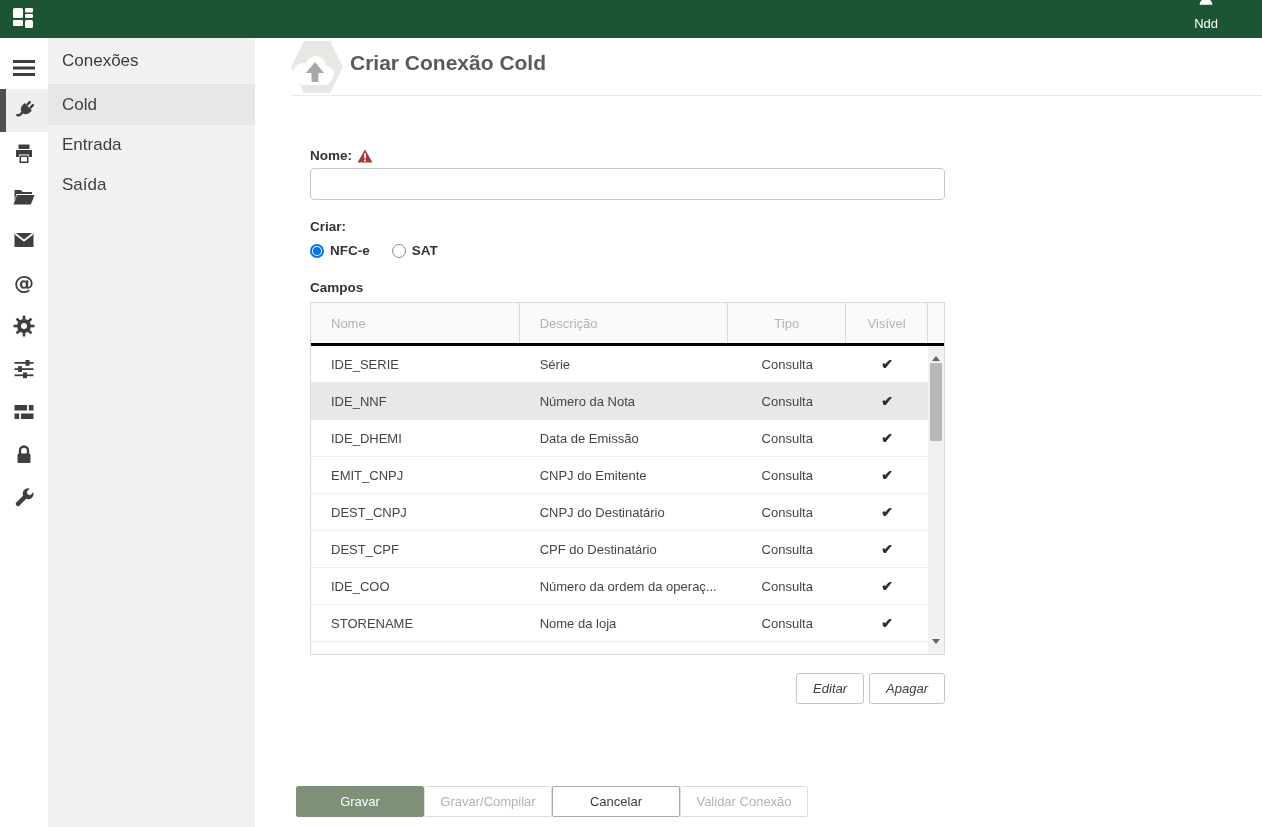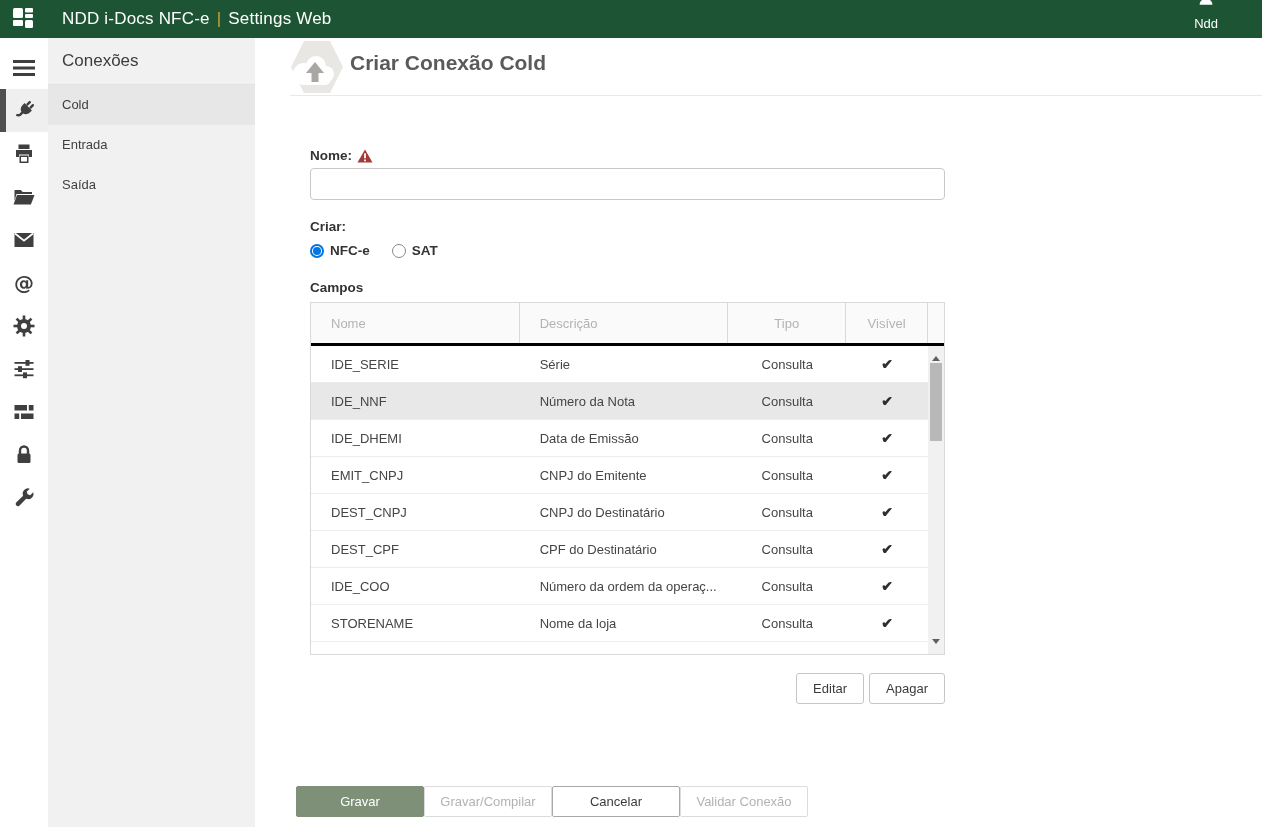--- a/index.html
+++ b/index.html
@@ -21,21 +21,21 @@
   .rail { width:48px; background:#fff; padding-top:8px; box-sizing:border-box; }
   .rail-item { height:43px; display:flex; align-items:center; justify-content:center; cursor:pointer; }
   .rail-item.selected { background:#efefef; box-shadow:inset 6px 0 0 #4f4f4f; }
   .rail-item svg { display:block; }
   .at-glyph { font-size:20px; font-weight:bold; color:#3f3f3f; font-family:"DejaVu Sans",sans-serif; }
 
   
   .panel { width:207px; background:#f1f1f1; box-sizing:border-box; }
   .panel-header { height:46px; line-height:46px; padding-left:14px; font-size:17px; color:#3c3c3c;
                   border-bottom:1px solid #e2e2e2; }
-  .side-item { height:40px; line-height:40px; padding-left:14px; font-size:13px; color:#3f3f3f; cursor:pointer; }
+  .side-item { height:40px; line-height:40px; padding-left:14px; font-size:17px; color:#3f3f3f; cursor:pointer; }
   .side-item.selected { background:#e7e7e7; }
 
   
   .main { flex:1; position:relative; background:#fff; overflow:hidden;margin-left:35px; }
   .page-header { position:absolute; top:0; left:0; right:0; height:57px; border-bottom:1px solid #e9e9e9; }
   .hex-icon { position:absolute; left:-3px; top:2px; }
   .page-title { position:absolute; left:60px; top:13px; font-size:21px; font-weight:bold; color:#5a5a5a; }
 
   .tabs { position:absolute; top:58px; left:0; right:0; height:39px; display:flex; align-items:flex-end;
           padding-left:10px; border-bottom:1px solid #d2d2d2; box-sizing:content-box; }
@@ -79,21 +79,21 @@
   
   .sb { position:absolute; top:0; right:0; width:16px; height:308px; background:#f1f1f1; cursor:pointer; }
   .sb-up { position:absolute; top:6px; left:4px; width:0; height:0;
            border:4px solid transparent; border-bottom:5px solid #606060; }
   .sb-thumb { position:absolute; top:17px; left:2px; width:12px; height:78px; background:#b8b8b8; }
   .sb-down { position:absolute; bottom:6px; left:4px; width:0; height:0;
              border:4px solid transparent; border-top:5px solid #606060; }
 
   .table-actions { margin-top:18px; display:flex; justify-content:flex-end; gap:5px; width:635px; }
   .btn { height:31px; box-sizing:border-box; border:1px solid #c6c6c6; background:#fff; border-radius:3px;
-         font-size:13px; color:#3c3c3c; padding:0 16px; font-family:inherit; cursor:pointer; }
+         font-size:13px; color:#3c3c3c; padding:0 16px; font-family:inherit; cursor:pointer;font-style:italic; }
 
   .footer { position:absolute; left:6px; bottom:10px; display:flex; }
   .fbtn { width:128px; height:31px; box-sizing:border-box; font-size:13px; border-radius:2px;
           font-family:inherit; cursor:pointer; }
   .fbtn.primary  { background:#7e9178; color:#fff; border:1px solid #7e9178; }
   .fbtn.disabled { background:#fff; color:#b2b2b2; border:1px solid #dcdcdc; }
   .fbtn.default  { background:#fff; color:#3c3c3c; border:1px solid #a9a9a9; }
 </style>
 </head>
 <body>
@@ -101,23 +101,20 @@
 <div class="topbar">
   <svg class="logo" viewBox="0 0 24 24">
     <g fill="#ffffff">
       <rect x="1" y="1" width="10" height="10" rx="1.5"></rect>
       <rect x="13" y="1" width="8" height="4.5" rx="1"></rect>
       <rect x="13" y="7" width="8" height="4" rx="1"></rect>
       <rect x="1" y="13" width="10" height="6" rx="1"></rect>
       <rect x="13" y="13" width="8" height="8" rx="1.5"></rect>
     </g>
   </svg>
-  <div class="topbar-title">
-    <span>NDD i-Docs NFC-e</span><span class="title-sep">|</span><span>Settings Web</span>
-  </div>
   <div class="user-area">
     <svg width="18" height="18" viewBox="0 0 24 24">
       <g fill="#ffffff">
         <circle cx="12" cy="7.5" r="4.5"></circle>
         <path d="M3.5 21c0-4.7 3.8-8 8.5-8s8.5 3.3 8.5 8z"></path>
       </g>
     </svg>
     <span>Ndd</span>
     <svg width="13" height="9" viewBox="0 0 14 9">
       <path d="M1 1l6 6 6-6" fill="none" stroke="#ffffff" stroke-width="1.6"></path>

